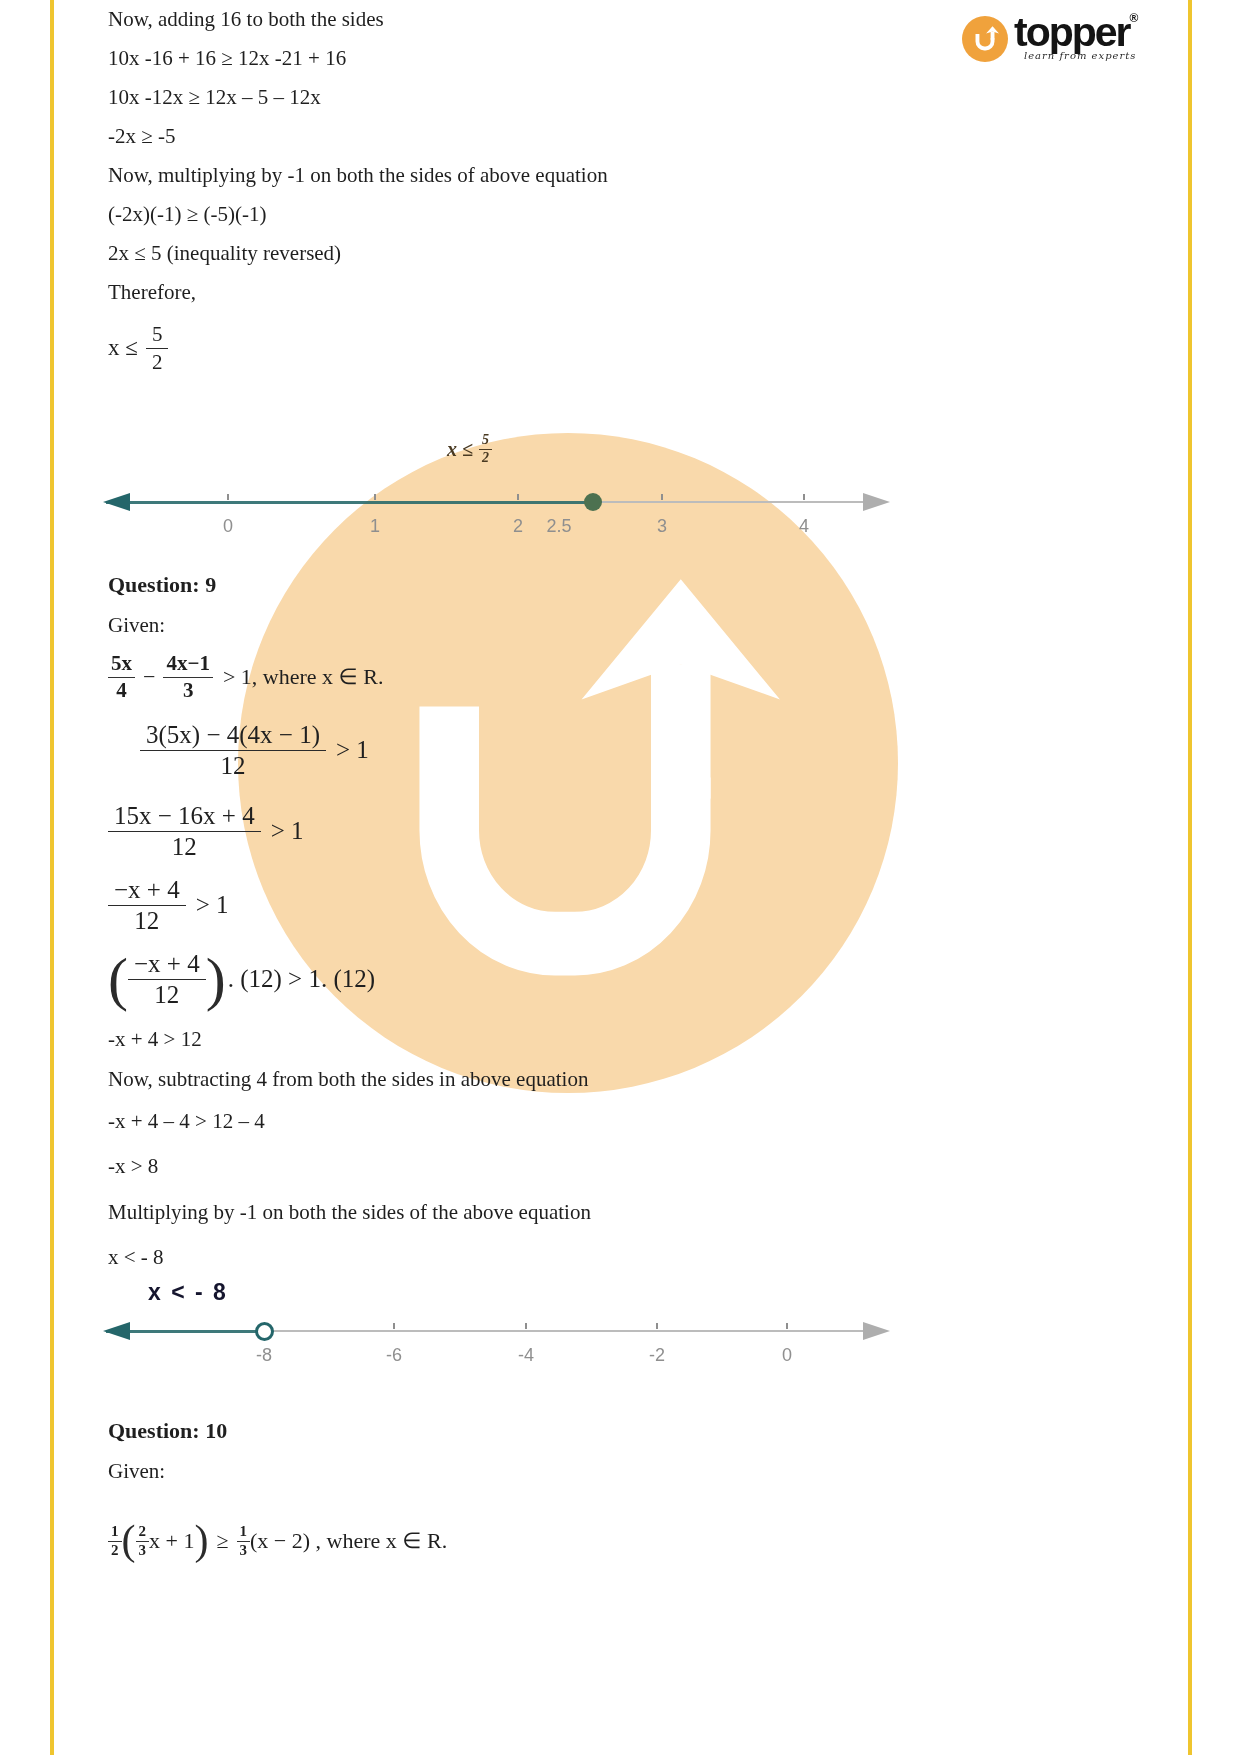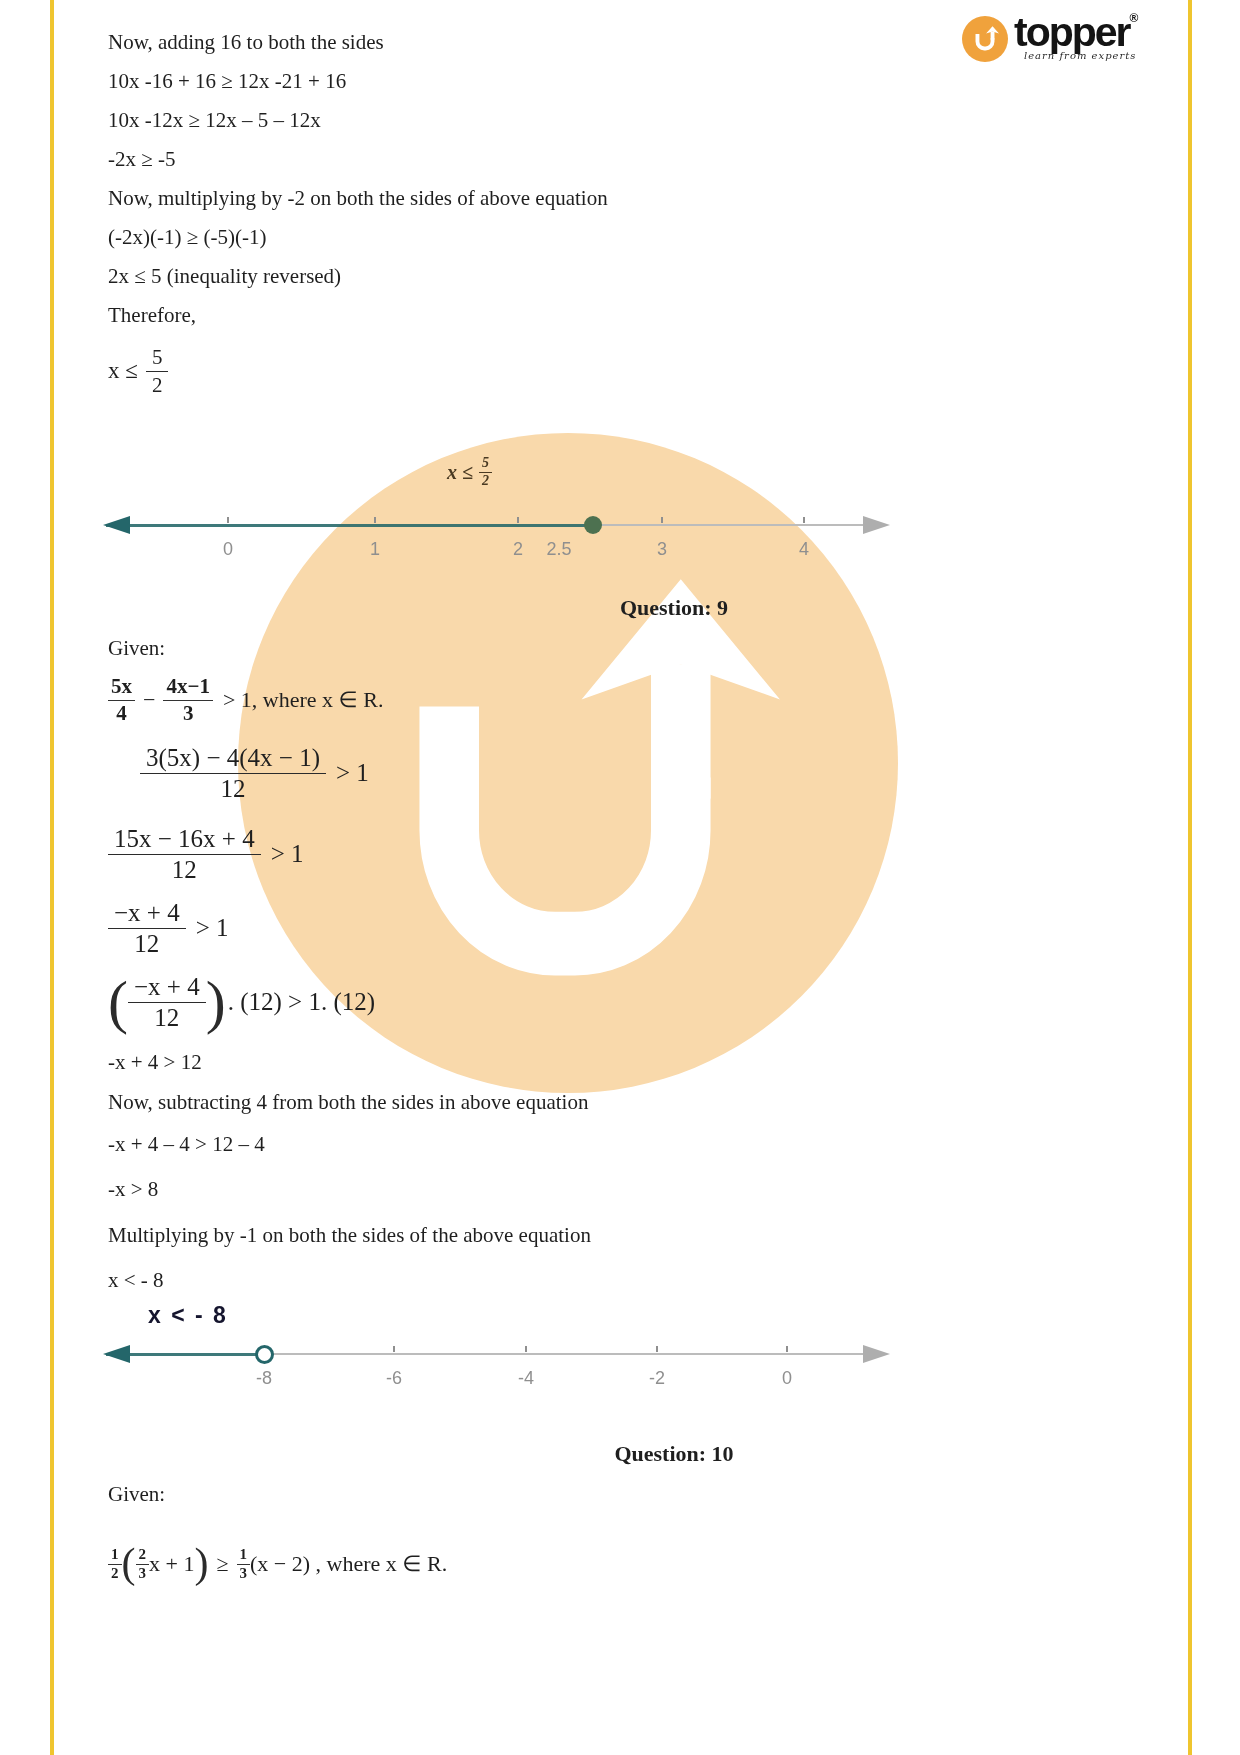--- a/index.html
+++ b/index.html
@@ -18,24 +18,24 @@
   
   .logo{position:absolute;left:962px;top:12px;z-index:4;display:flex;align-items:flex-start;}
   .logo-circle{width:46px;height:46px;border-radius:50%;background:#f0a23c;
                display:flex;align-items:center;justify-content:center;margin-top:4px;}
   .logo-word{font-family:"Liberation Sans", sans-serif;font-weight:bold;font-size:41px;
              letter-spacing:-2px;color:#141414;line-height:1;margin-left:6px;}
   .logo-reg{font-family:"Liberation Sans", sans-serif;font-size:12px;color:#141414;vertical-align:top;}
   .logo-tag{font-family:"DejaVu Serif", serif;font-style:italic;font-size:10px;color:#2a2a2a;
             text-align:right;margin-top:-3px;letter-spacing:1px;}
 
-  .content{position:absolute;left:0;top:0;width:1240px;padding:23px 0 0 108px;box-sizing:border-box;z-index:1;}
+  .content{position:absolute;left:0;top:0;width:1240px;padding:0 0 0 108px;box-sizing:border-box;z-index:1;}
   .t{font-size:21px;line-height:39px;margin:0;white-space:pre;}
   .lh40{line-height:40px;} .lh44{line-height:44px;} .lh46{line-height:46px;}
-  .bold{font-weight:bold;text-align:center;}
+  .bold{font-weight:bold;}
 
   
   .frac{display:inline-flex;flex-direction:column;text-align:center;vertical-align:middle;}
   .frac .num{border-bottom:1.6px solid #2b2b2b;padding:0 6px 1px 6px;}
   .frac .den{padding-top:1px;}
   .eqrow{display:flex;align-items:center;font-size:25px;margin:0;}
   .eqrow .rhs{margin-left:10px;}
   .sfrac{display:inline-flex;flex-direction:column;text-align:center;font-size:21px;
          font-weight:600;vertical-align:middle;}
   .sfrac .num{border-bottom:1.5px solid #333;padding:0 3px 1px 3px;}
@@ -92,21 +92,21 @@
       <div class="logo-tag">learn from experts</div>
     </div>
   </div>
 
   <div class="content">
 
     <p class="t">Now, adding 16 to both the sides</p>
     <p class="t">10x -16 + 16 ≥ 12x -21 + 16</p>
     <p class="t">10x -12x ≥ 12x – 5 – 12x</p>
     <p class="t">-2x ≥ -5</p>
-    <p class="t">Now, multiplying by -2 on both the sides of above equation</p>
+    <p class="t">Now, multiplying by -1 on both the sides of above equation</p>
     <p class="t">(-2x)(-1) ≥ (-5)(-1)</p>
     <p class="t">2x ≤ 5 (inequality reversed)</p>
     <p class="t">Therefore,</p>
 
     <div class="eqrow" style="height:72px;font-size:23px;">
       <span>x ≤</span>
       <span class="frac" style="font-size:21px;margin-left:8px;">
         <span class="num">5</span>
         <span class="den">2</span>
       </span>

